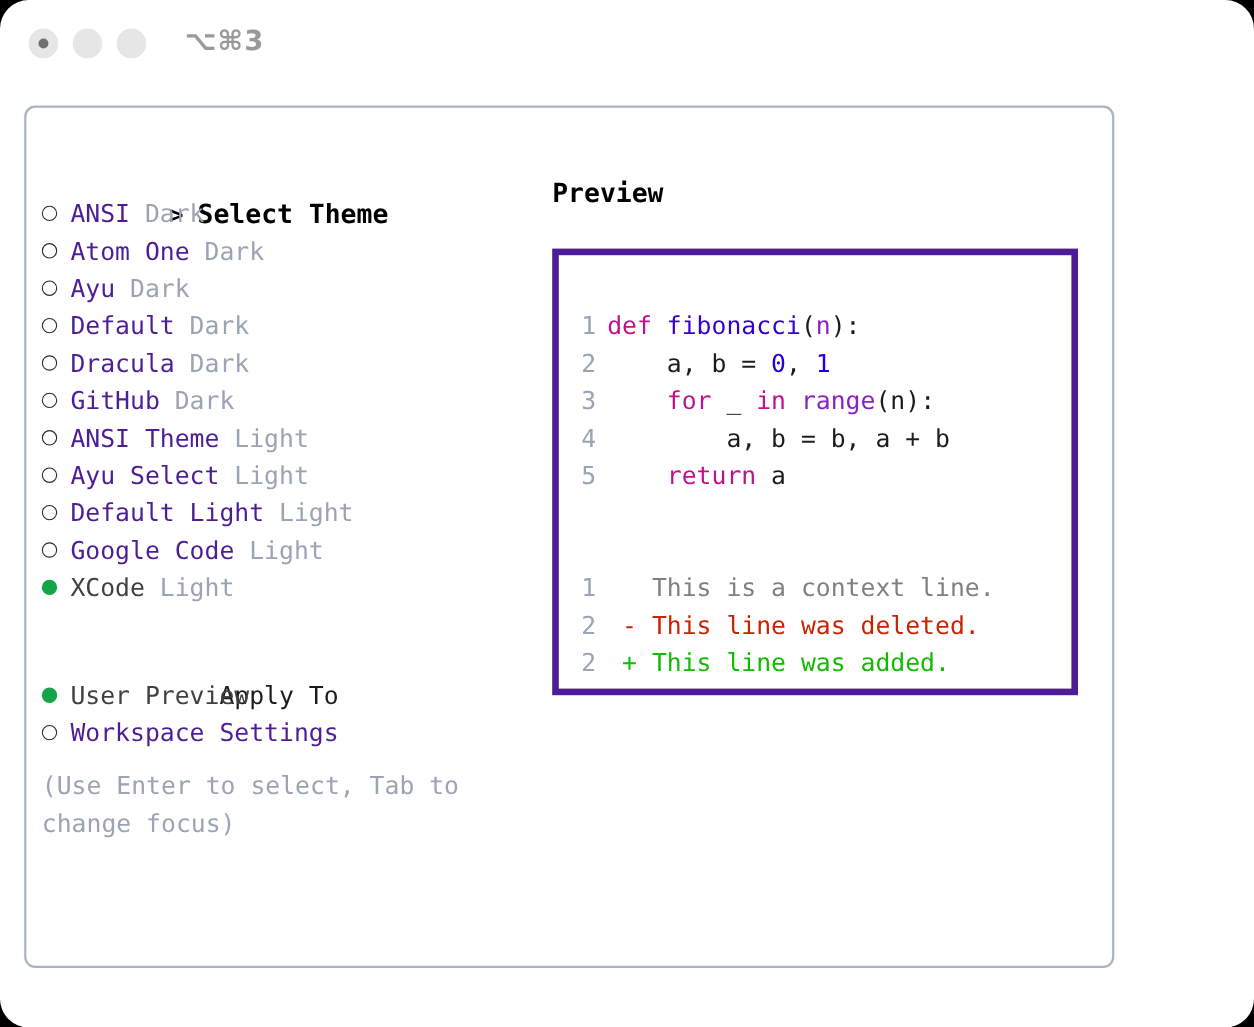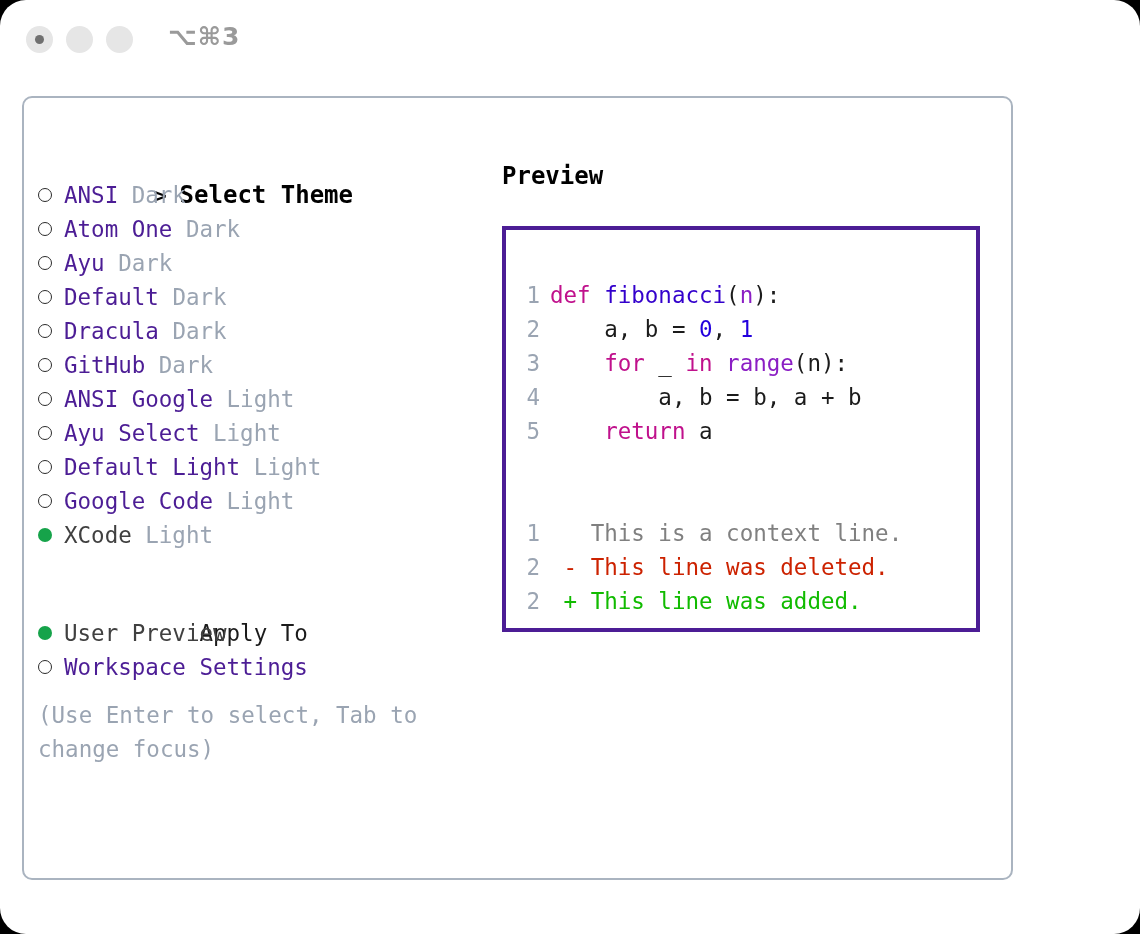--- a/index.html
+++ b/index.html
@@ -142,21 +142,21 @@
   #preview-title {
     font-size: 24px;
     font-weight: bold;
     color: #000000;
     line-height: 34px;
   }
   #preview-box {
     margin-top: 33px;
     width: 478px;
     height: 406px;
-    border: 4px solid #4c1d95;
+    border: 6px solid #4c1d95;
     box-sizing: border-box;
     background: #ffffff;
     position: relative;
   }
   #code {
     position: absolute;
     left: 12px;
     top: 48px;
     font-size: 22.5px;
     line-height: 34px;
@@ -202,21 +202,21 @@
         <span class="marker">&gt;</span><span>Select Theme</span>
       </div>
 
       <div id="theme-list">
           <div class="row"><span class="marker"><span class="bullet-hollow"></span></span><span class="label">ANSI</span><span> </span><span class="variant">Dark</span></div>
           <div class="row"><span class="marker"><span class="bullet-hollow"></span></span><span class="label">Atom One</span><span> </span><span class="variant">Dark</span></div>
           <div class="row"><span class="marker"><span class="bullet-hollow"></span></span><span class="label">Ayu</span><span> </span><span class="variant">Dark</span></div>
           <div class="row"><span class="marker"><span class="bullet-hollow"></span></span><span class="label">Default</span><span> </span><span class="variant">Dark</span></div>
           <div class="row"><span class="marker"><span class="bullet-hollow"></span></span><span class="label">Dracula</span><span> </span><span class="variant">Dark</span></div>
           <div class="row"><span class="marker"><span class="bullet-hollow"></span></span><span class="label">GitHub</span><span> </span><span class="variant">Dark</span></div>
-          <div class="row"><span class="marker"><span class="bullet-hollow"></span></span><span class="label">ANSI Google</span><span> </span><span class="variant">Light</span></div>
+          <div class="row"><span class="marker"><span class="bullet-hollow"></span></span><span class="label">ANSI Theme</span><span> </span><span class="variant">Light</span></div>
           <div class="row"><span class="marker"><span class="bullet-hollow"></span></span><span class="label">Ayu Select</span><span> </span><span class="variant">Light</span></div>
           <div class="row"><span class="marker"><span class="bullet-hollow"></span></span><span class="label">Default Light</span><span> </span><span class="variant">Light</span></div>
           <div class="row"><span class="marker"><span class="bullet-hollow"></span></span><span class="label">Google Code</span><span> </span><span class="variant">Light</span></div>
           <div class="row selected"><span class="marker"><span class="bullet-filled"></span></span><span class="label">XCode</span><span> </span><span class="variant">Light</span></div>
         </div>
 
       <div id="apply-section">
         <div class="row plain">
           <span class="marker" style="color: transparent;">o</span><span>Apply To</span>
         </div>

